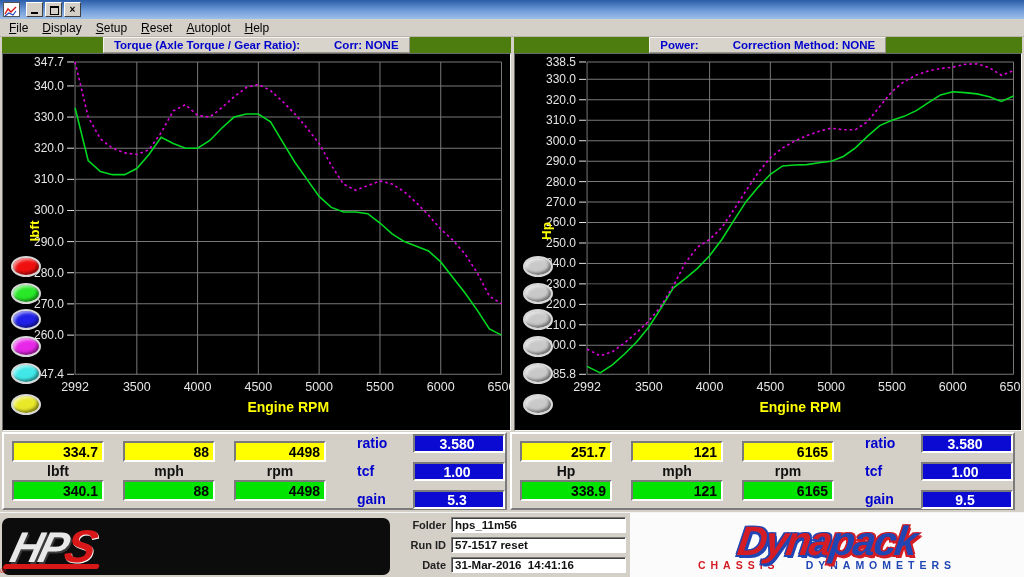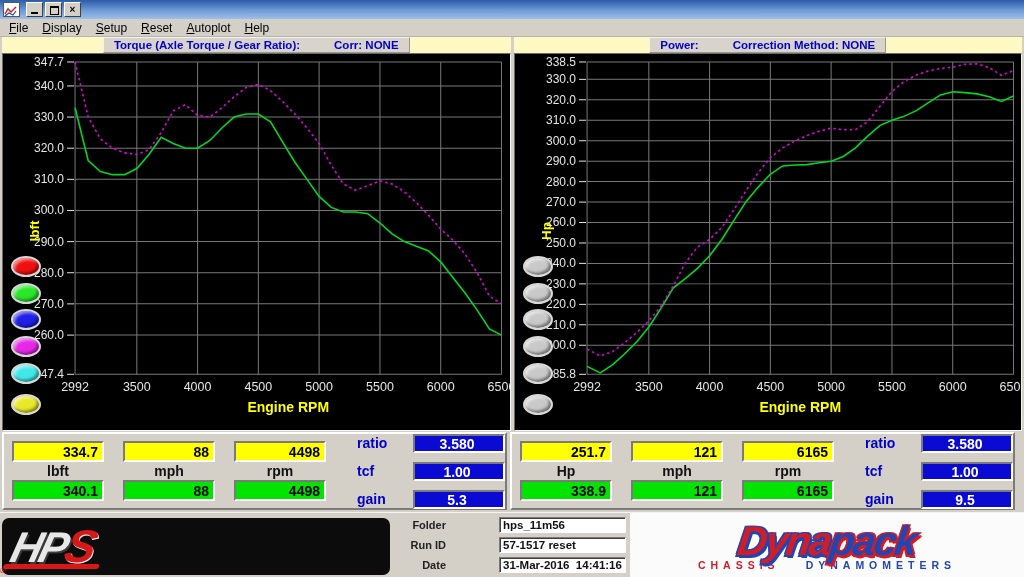--- a/index.html
+++ b/index.html
@@ -25,21 +25,21 @@
   
   .menubar{
     position:absolute;top:19px;left:0;width:1024px;height:18px;background:#d4d0c8;
     display:flex;align-items:center;padding-left:2px;box-sizing:border-box;
     border-bottom:1px solid #b8b4ac;font-size:12px;color:#000;
   }
   .menu-item{padding:1px 7px;cursor:default;}
   .menu-item u{text-decoration:underline;}
   
   .charts-row{position:absolute;top:37px;left:0;width:1024px;height:394px;display:flex;gap:3px;padding:0 2px;box-sizing:border-box;}
-  .chart-panel{flex:1;position:relative;background:#fef9c3;}
+  .chart-panel{flex:1;position:relative;background:#4d7c0f;}
   .chart-header{height:16px;display:flex;justify-content:center;align-items:center;}
   .chart-header-box{display:flex;gap:34px;align-items:center;background:#d8d4cc;
      border:1px solid;border-color:#f4f2ee #9a968e #9a968e #f4f2ee;padding:0 10px;height:14px;}
   .chart-header-box span{font-size:11.5px;font-weight:bold;color:#0000cc;white-space:pre;}
   .plot{position:absolute;top:16px;left:0;right:0;bottom:0;background:#000;
      border:1px solid;border-color:#6a6a6a #f4f4f4 #f4f4f4 #6a6a6a;box-sizing:border-box;}
   .plot svg{display:block;width:100%;height:100%;}
   .trace-buttons{position:absolute;left:8px;top:0;width:32px;height:100%;pointer-events:none;}
   .trace-btn{position:absolute;left:0;width:30px;height:21px;border-radius:50%;
      border:2px solid #d8d8d8;box-sizing:border-box;pointer-events:auto;
@@ -67,21 +67,21 @@
   .hps-logo .hp{font-size:43px;font-weight:900;font-style:italic;color:#e8e8e8;letter-spacing:-3px;
      text-shadow:2px 2px 0 #3a3a3a;line-height:48px;}
   .hps-logo .s{font-size:46px;font-weight:900;font-style:italic;color:#d81818;letter-spacing:-2px;
      text-shadow:1px 1px 0 #fff;line-height:48px;}
   .hps-swoosh{position:absolute;left:-4px;bottom:3px;width:96px;height:5px;background:#d81818;border-radius:3px;}
   .hps-reg{position:absolute;left:-6px;bottom:-3px;color:#d81818;font-size:8px;font-style:normal;}
   .hps-right{flex:1;display:flex;flex-direction:column;align-items:center;justify-content:center;gap:1px;}
   .hps-hashtag{color:#e01010;font-size:27px;font-weight:900;font-style:italic;letter-spacing:0;line-height:26px;}
   .hps-url{color:#f2f2f2;font-size:12.5px;font-weight:bold;font-style:italic;letter-spacing:.5px;}
   .run-form{position:absolute;left:398px;top:3px;width:228px;}
-  .form-row{display:flex;align-items:center;height:18px;margin-bottom:2px;gap:48px;}
+  .form-row{display:flex;align-items:center;height:18px;margin-bottom:2px;}
   .form-label{width:48px;text-align:right;font-size:11px;font-weight:bold;color:#222;margin-right:5px;}
   .form-field{flex:1;height:16px;background:#fff;border:1px solid;border-color:#7a7a7a #fff #fff #7a7a7a;
      box-shadow:inset 1px 1px 0 #404040;font-size:11.5px;font-weight:bold;color:#111;
      padding:1px 3px 0 3px;box-sizing:border-box;white-space:pre;overflow:hidden;}
   .dynapack-panel{position:absolute;left:630px;top:0;width:394px;height:65px;background:#fbfbfb;
      display:flex;flex-direction:column;align-items:center;justify-content:center;}
   .dynapack-word{font-size:41px;font-weight:900;font-style:italic;letter-spacing:-2px;line-height:40px;transform:skewX(-8deg);}
   .dynapack-word .red{color:#d41c24;text-shadow:-1.5px -1.5px 0 #2046b4,1.5px -1.5px 0 #2046b4,-1.5px 1.5px 0 #2046b4,1.5px 1.5px 0 #2046b4,2.5px 2.5px 0 #2046b4;}
   .dynapack-word .blue{color:#2046b4;text-shadow:-1.5px -1.5px 0 #d41c24,1.5px -1.5px 0 #d41c24,-1.5px 1.5px 0 #d41c24,1.5px 1.5px 0 #d41c24,2.5px 2.5px 0 #d41c24;}
   .dynapack-sub{display:flex;gap:26px;margin-top:-2px;}

